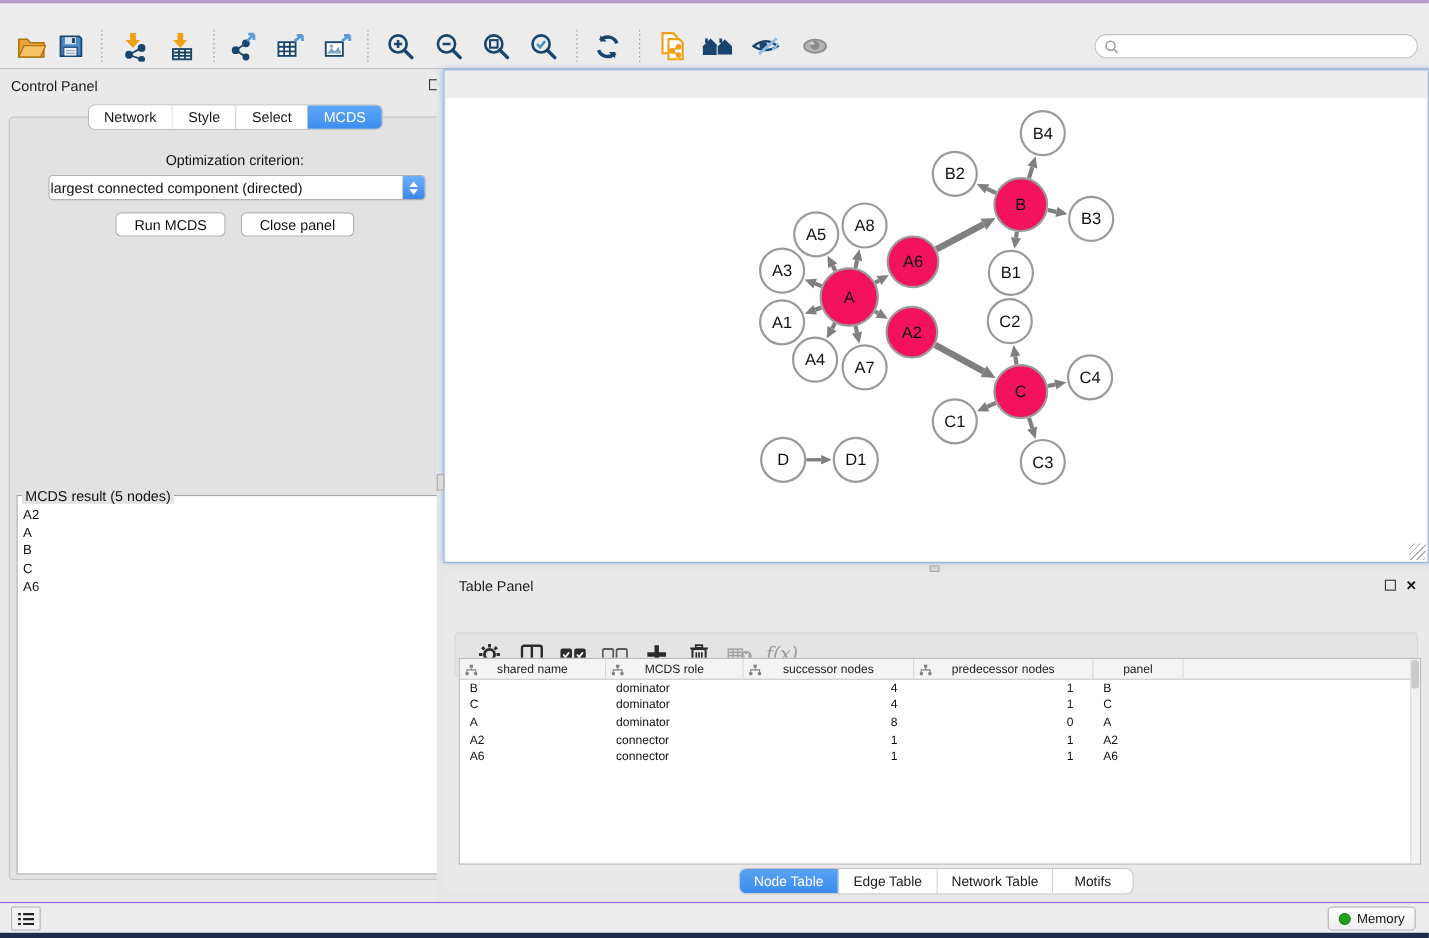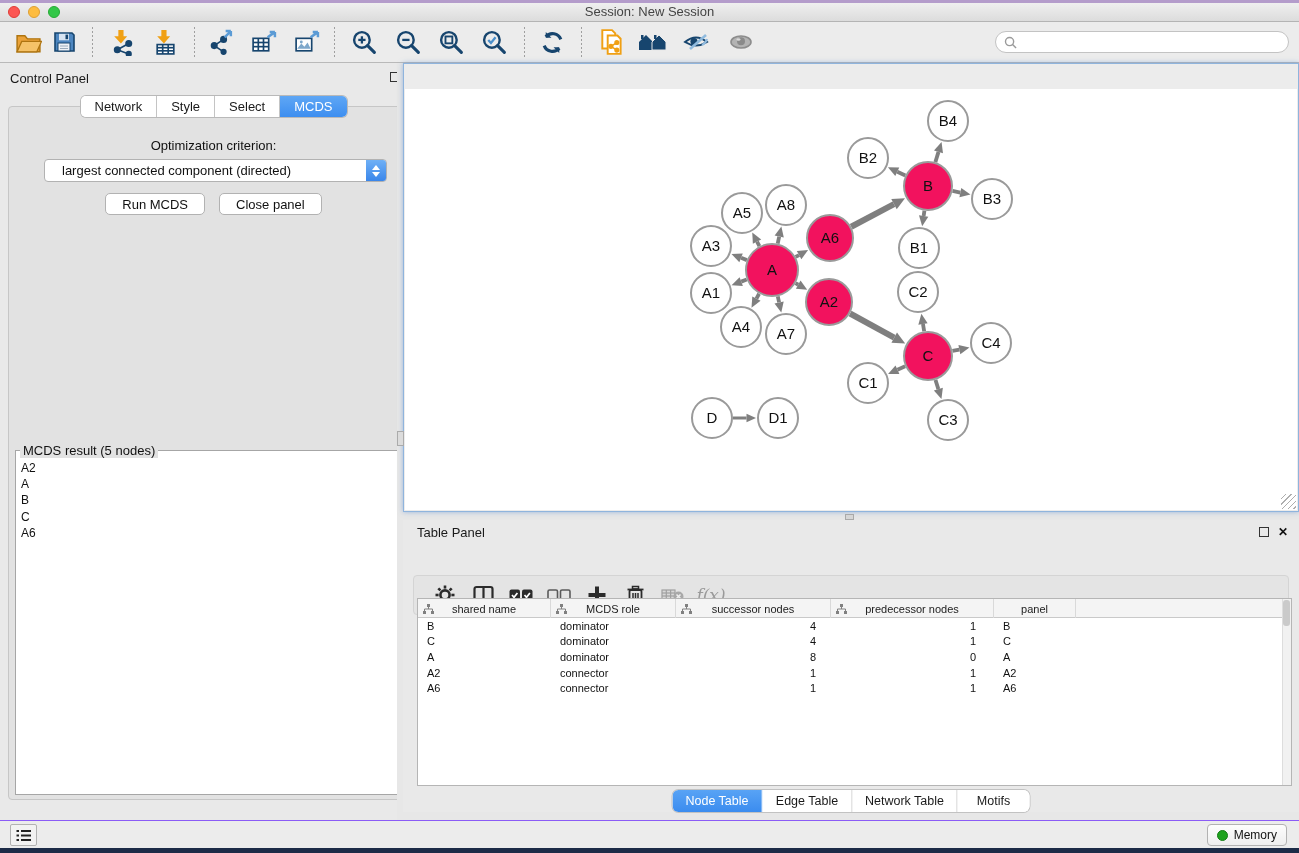--- a/index.html
+++ b/index.html
@@ -47,21 +47,21 @@
     color:#1a1a1a; background:#fff; border-right:1px solid #c4c4c4; padding:0 14px; }
   .cp-tab:first-child { border-radius:5px 0 0 5px; }
   .cp-tab:last-child { border-radius:0 5px 5px 0; border-right:none; }
   .cp-tab.active { background:linear-gradient(#5fa7f5,#3d8ef0); color:#fff; border-color:#3d8ef0; }
 
   .cp-body { position:absolute; left:8px; right:8px; top:43px; bottom:20px;
     background:#e2e2e2; border:1px solid #c6c6c6; border-radius:4px; }
   .opt-label { position:absolute; left:0; width:100%; top:31px; text-align:center; font-size:13px; color:#111; }
   .dropdown { position:absolute; left:35px; right:31px; top:52px; height:23px; background:#fff;
     border:1px solid #b2b2b2; border-radius:4px; display:flex; align-items:center; }
-  .dropdown .dd-text { flex:1; font-size:13px; color:#111; padding-left:17px; white-space:nowrap; overflow:hidden; }
+  .dropdown .dd-text { flex:1; font-size:13px; color:#111; padding-left:1px; white-space:nowrap; overflow:hidden; }
   .dd-stepper { width:20px; height:21px; border-radius:0 3px 3px 0;
     background:linear-gradient(#6fb0f6,#3a86ea); display:flex; flex-direction:column;
     align-items:center; justify-content:center; gap:2px; }
   .dd-up { width:0; height:0; border-left:4px solid transparent; border-right:4px solid transparent; border-bottom:5px solid #fff; }
   .dd-down { width:0; height:0; border-left:4px solid transparent; border-right:4px solid transparent; border-top:5px solid #fff; }
   .btn-row { position:absolute; left:0; width:100%; top:86px; display:flex; justify-content:center; gap:14px; }
   .cp-btn { height:22px; padding:0 16px; background:#fff; border:1px solid #b2b2b2; border-radius:5px;
     font-size:13px; color:#111; font-family:"Liberation Sans",sans-serif; }
 
   .result-box { position:absolute; left:6px; right:6px; top:336px; bottom:4px;
@@ -132,28 +132,20 @@
   .deskbottom { position:absolute; left:0; top:848px; width:1299px; height:5px; background:#1c2b47; }
 
   svg { display:block; }
 </style>
 </head>
 <body>
 
 <div class="app">
   <div class="deskline"></div>
 
-  <div class="titlebar">
-    <div class="lights">
-      <div class="light red"></div>
-      <div class="light yellow"></div>
-      <div class="light green"></div>
-    </div>
-    <div class="title">Session: New Session</div>
-  </div>
 
   <div class="toolbar">
     <div class="tb-btn" style="margin-left:10px">
       <svg width="27" height="27" viewBox="0 0 26 26">
         <path d="M2 6.5 h7.5 l2.5 3 H24 v12.5 H2 z" fill="#EBA238" stroke="#AE7410" stroke-width="1.4"></path>
         <path d="M2 22 L6.5 12 H25.5 L21 22 Z" fill="#F5C268" stroke="#AE7410" stroke-width="1.2"></path>
       </svg>
     </div>
     <div class="tb-btn">
       <svg width="26" height="26" viewBox="0 0 26 26">

